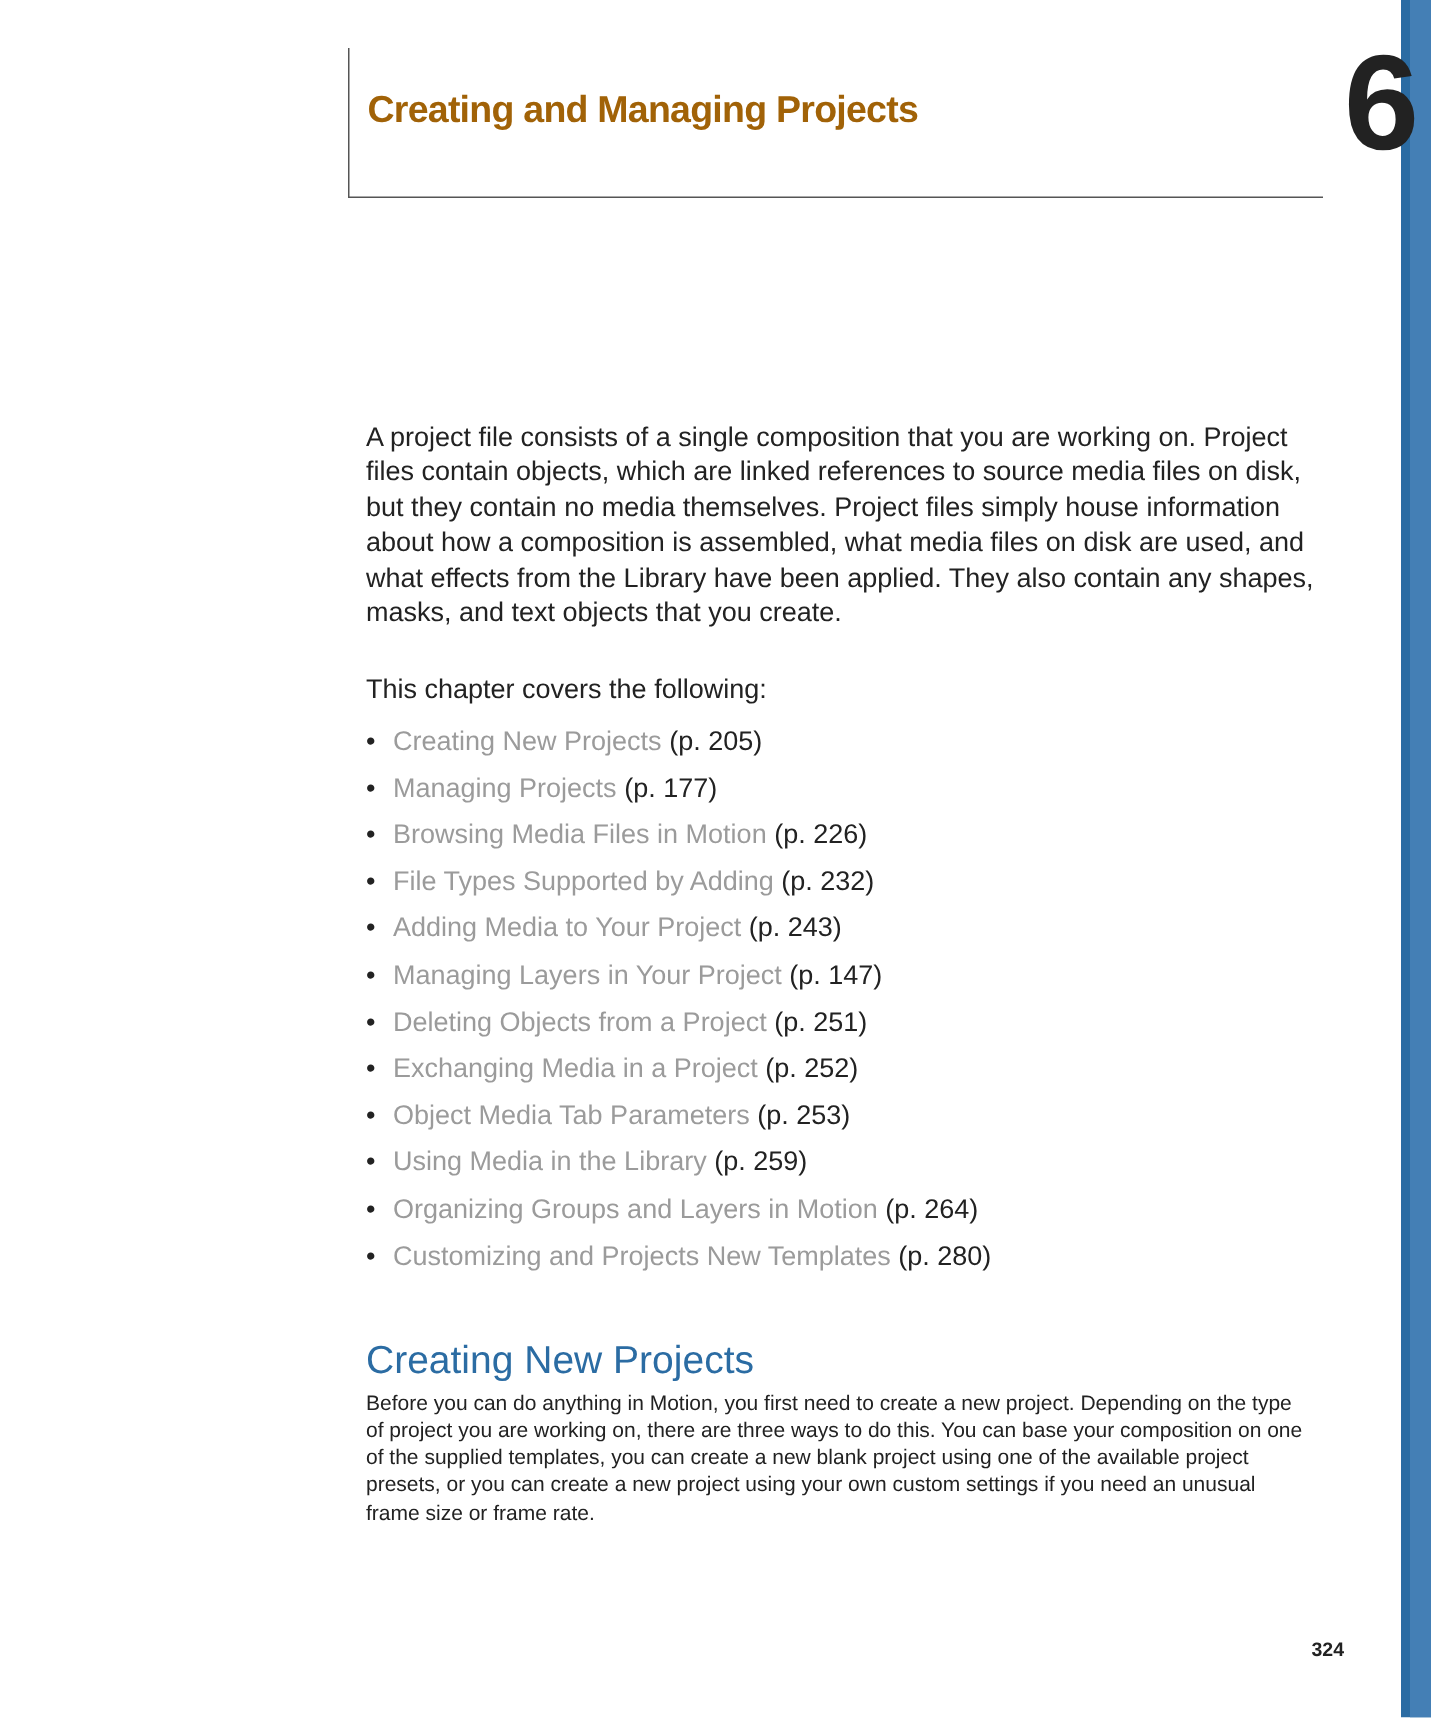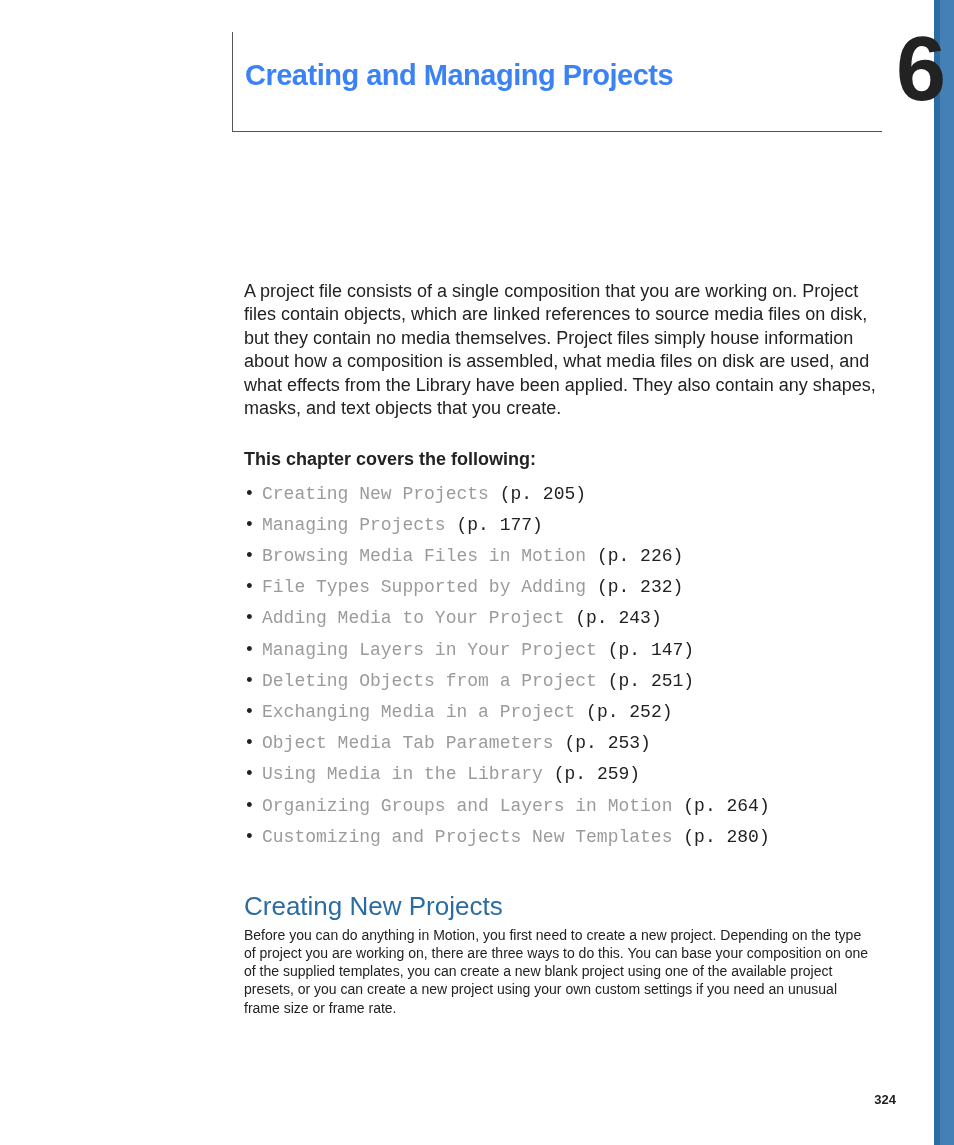--- a/index.html
+++ b/index.html
@@ -38,23 +38,23 @@
     left: 232px;
     width: 650px;
     height: 100px;
     border-left: 1px solid #555;
     border-bottom: 1px solid #555;
     padding-left: 12px;
     box-sizing: border-box;
   }
   .chapter-title {
     font-weight: 600;
-    font-size: 29px;
+    font-size: 25px;
     letter-spacing: -0.5px;
-    color: #3b82f6;
+    color: #a16207;
     padding-top: 28px;
     line-height: 1.1;
   }
   .chapter-number {
     position: absolute;
     top: 24px;
     right: 10px;
     font-size: 90px;
     font-weight: 700;
     color: #222;
@@ -69,33 +69,31 @@
     font-size: 18px;
     line-height: 1.3;
     color: #222;
   }
   .intro-para {
     margin-bottom: 18px;
   }
   .covers-line {
     margin-bottom: 10px;
     margin-top: 28px;
-    font-weight: bold;
   }
   ul.toc {
     list-style: none;
     padding: 0;
     margin: 0 0 40px 0;
   }
   ul.toc li {
     position: relative;
     padding-left: 18px;
     margin: 6px 0;
     line-height: 1.4;
-    font-family: Liberation Mono, monospace;
   }
   ul.toc li::before {
     content: "•";
     position: absolute;
     left: 0;
     top: 0;
     color: #222;
   }
   .toc-link {
     color: #9b9b9b;

